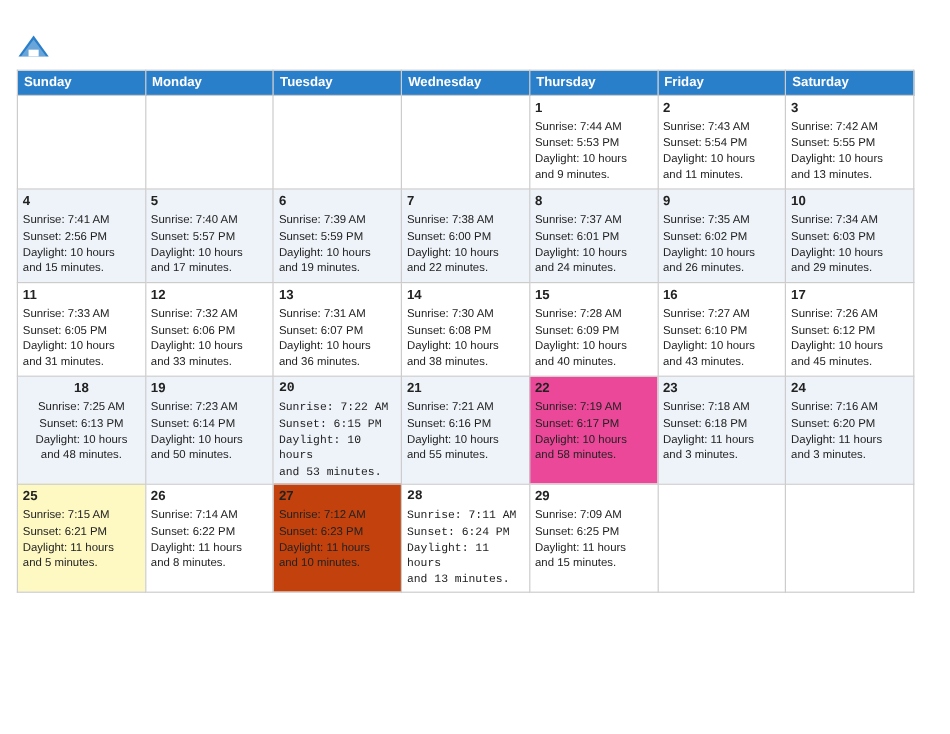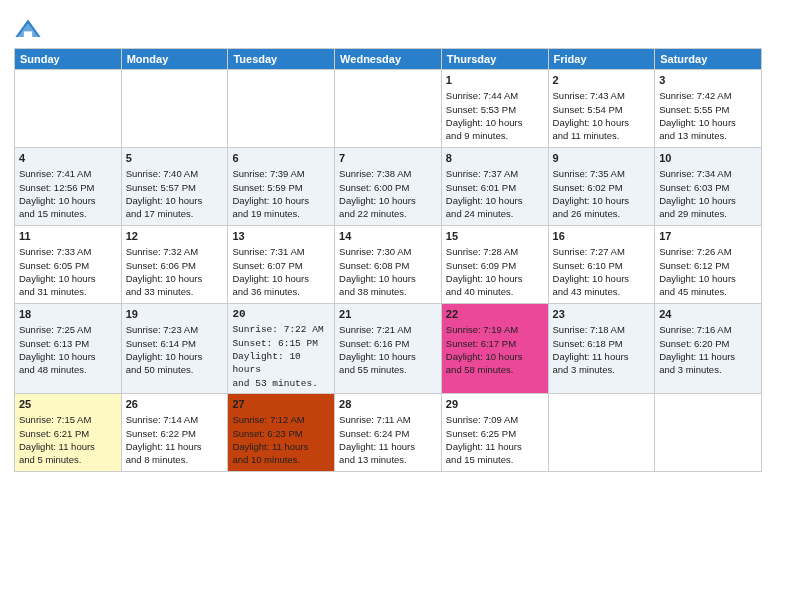--- a/index.html
+++ b/index.html
@@ -5,21 +5,21 @@
     * { box-sizing: border-box; margin: 0; padding: 0; }
     body {
       font-family: Arial, sans-serif;
       background: #fff;
       width: 792px;
       height: 612px;
       overflow: hidden;
     }
     .container {
       width: 776px;
-      padding: 16px 14px 6px 14px;
+      padding: 26px 14px 6px 14px;
     }
     .header-row {
       display: flex;
       justify-content: space-between;
       align-items: flex-start;
       margin-bottom: 4px;
     }
     .logo {
       display: flex;
       align-items: center;
@@ -145,21 +145,21 @@
             <div>Sunrise: 7:42 AM</div>
             <div>Sunset: 5:55 PM</div>
             <div>Daylight: 10 hours</div>
             <div>and 13 minutes.</div>
           </td>
         </tr>
         <tr>
           <td style="background: rgb(238, 243, 250);">
             <span class="day-num">4</span>
             <div>Sunrise: 7:41 AM</div>
-            <div>Sunset: 12:56 PM</div>
+            <div>Sunset: 2:56 PM</div>
             <div>Daylight: 10 hours</div>
             <div>and 15 minutes.</div>
           </td>
           <td style="background: rgb(238, 243, 250);">
             <span class="day-num">5</span>
             <div>Sunrise: 7:40 AM</div>
             <div>Sunset: 5:57 PM</div>
             <div>Daylight: 10 hours</div>
             <div>and 17 minutes.</div>
           </td>
@@ -244,21 +244,21 @@
           </td>
           <td style="background: rgb(255, 255, 255);">
             <span class="day-num">17</span>
             <div>Sunrise: 7:26 AM</div>
             <div>Sunset: 6:12 PM</div>
             <div>Daylight: 10 hours</div>
             <div>and 45 minutes.</div>
           </td>
         </tr>
         <tr>
-          <td style="background: rgb(238, 243, 250);">
+          <td style="background: rgb(238, 243, 250); text-align: center;">
             <span class="day-num">18</span>
             <div>Sunrise: 7:25 AM</div>
             <div>Sunset: 6:13 PM</div>
             <div>Daylight: 10 hours</div>
             <div>and 48 minutes.</div>
           </td>
           <td style="background: rgb(238, 243, 250);">
             <span class="day-num">19</span>
             <div>Sunrise: 7:23 AM</div>
             <div>Sunset: 6:14 PM</div>
@@ -316,21 +316,21 @@
             <div>Daylight: 11 hours</div>
             <div>and 8 minutes.</div>
           </td>
           <td style="background: #c2410c;">
             <span class="day-num">27</span>
             <div>Sunrise: 7:12 AM</div>
             <div>Sunset: 6:23 PM</div>
             <div>Daylight: 11 hours</div>
             <div>and 10 minutes.</div>
           </td>
-          <td style="background: rgb(255, 255, 255);">
+          <td style="background: rgb(255, 255, 255); font-family: Liberation Mono, monospace;">
             <span class="day-num">28</span>
             <div>Sunrise: 7:11 AM</div>
             <div>Sunset: 6:24 PM</div>
             <div>Daylight: 11 hours</div>
             <div>and 13 minutes.</div>
           </td>
           <td style="background: rgb(255, 255, 255);">
             <span class="day-num">29</span>
             <div>Sunrise: 7:09 AM</div>
             <div>Sunset: 6:25 PM</div>

